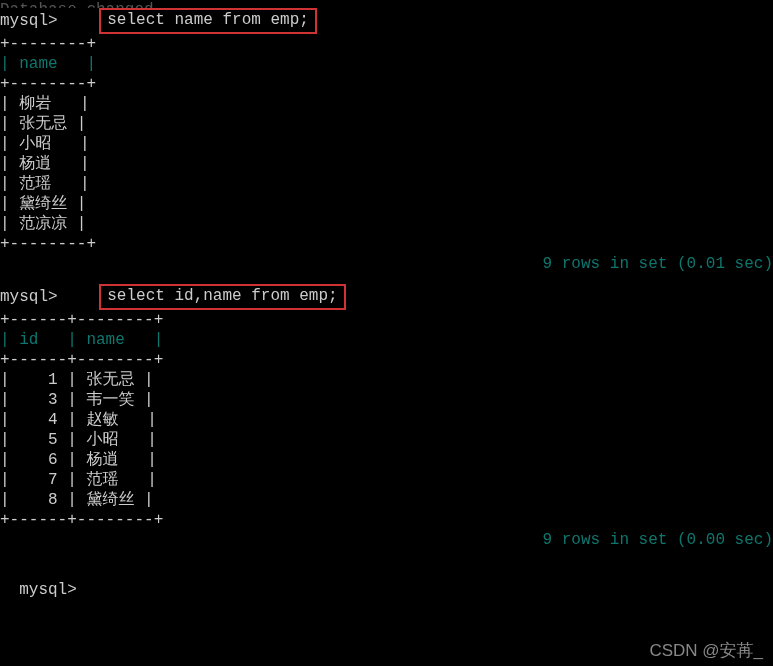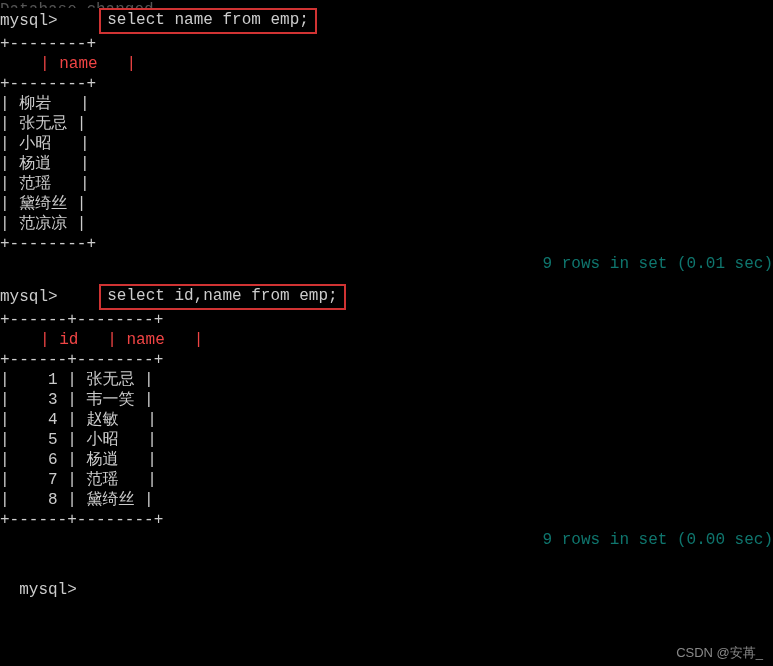--- a/index.html
+++ b/index.html
@@ -23,34 +23,33 @@
     .term-line {
       white-space: pre;
     }
     .table-border {
       color: #ccc;
     }
     .table-row {
       white-space: pre;
     }
     .col-header {
-      color: #ef4444;
-      padding-left: 40px;
+      color: #0f766e;
     }
     .result-summary {
       color: #0f766e;
       white-space: pre;
       text-align: right;
     }
     .watermark {
       position: absolute;
       bottom: 5px;
       right: 10px;
       color: #888;
-      font-size: 13px;
+      font-size: 17px;
       font-family: sans-serif;
     }
     .section {
       margin: 0;
     }
     .cmd-line {
       display: flex;
       align-items: center;
     }
     .cmd-prompt {

